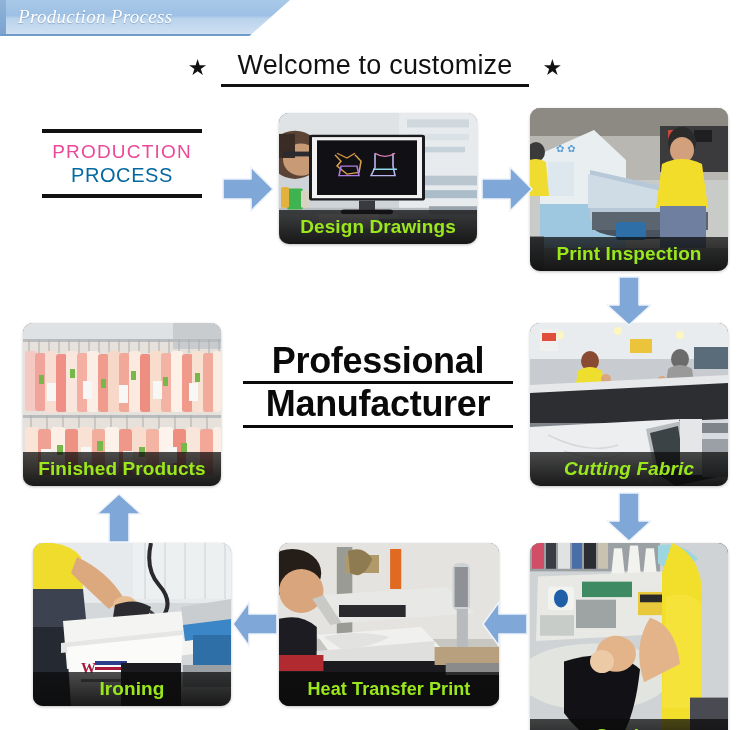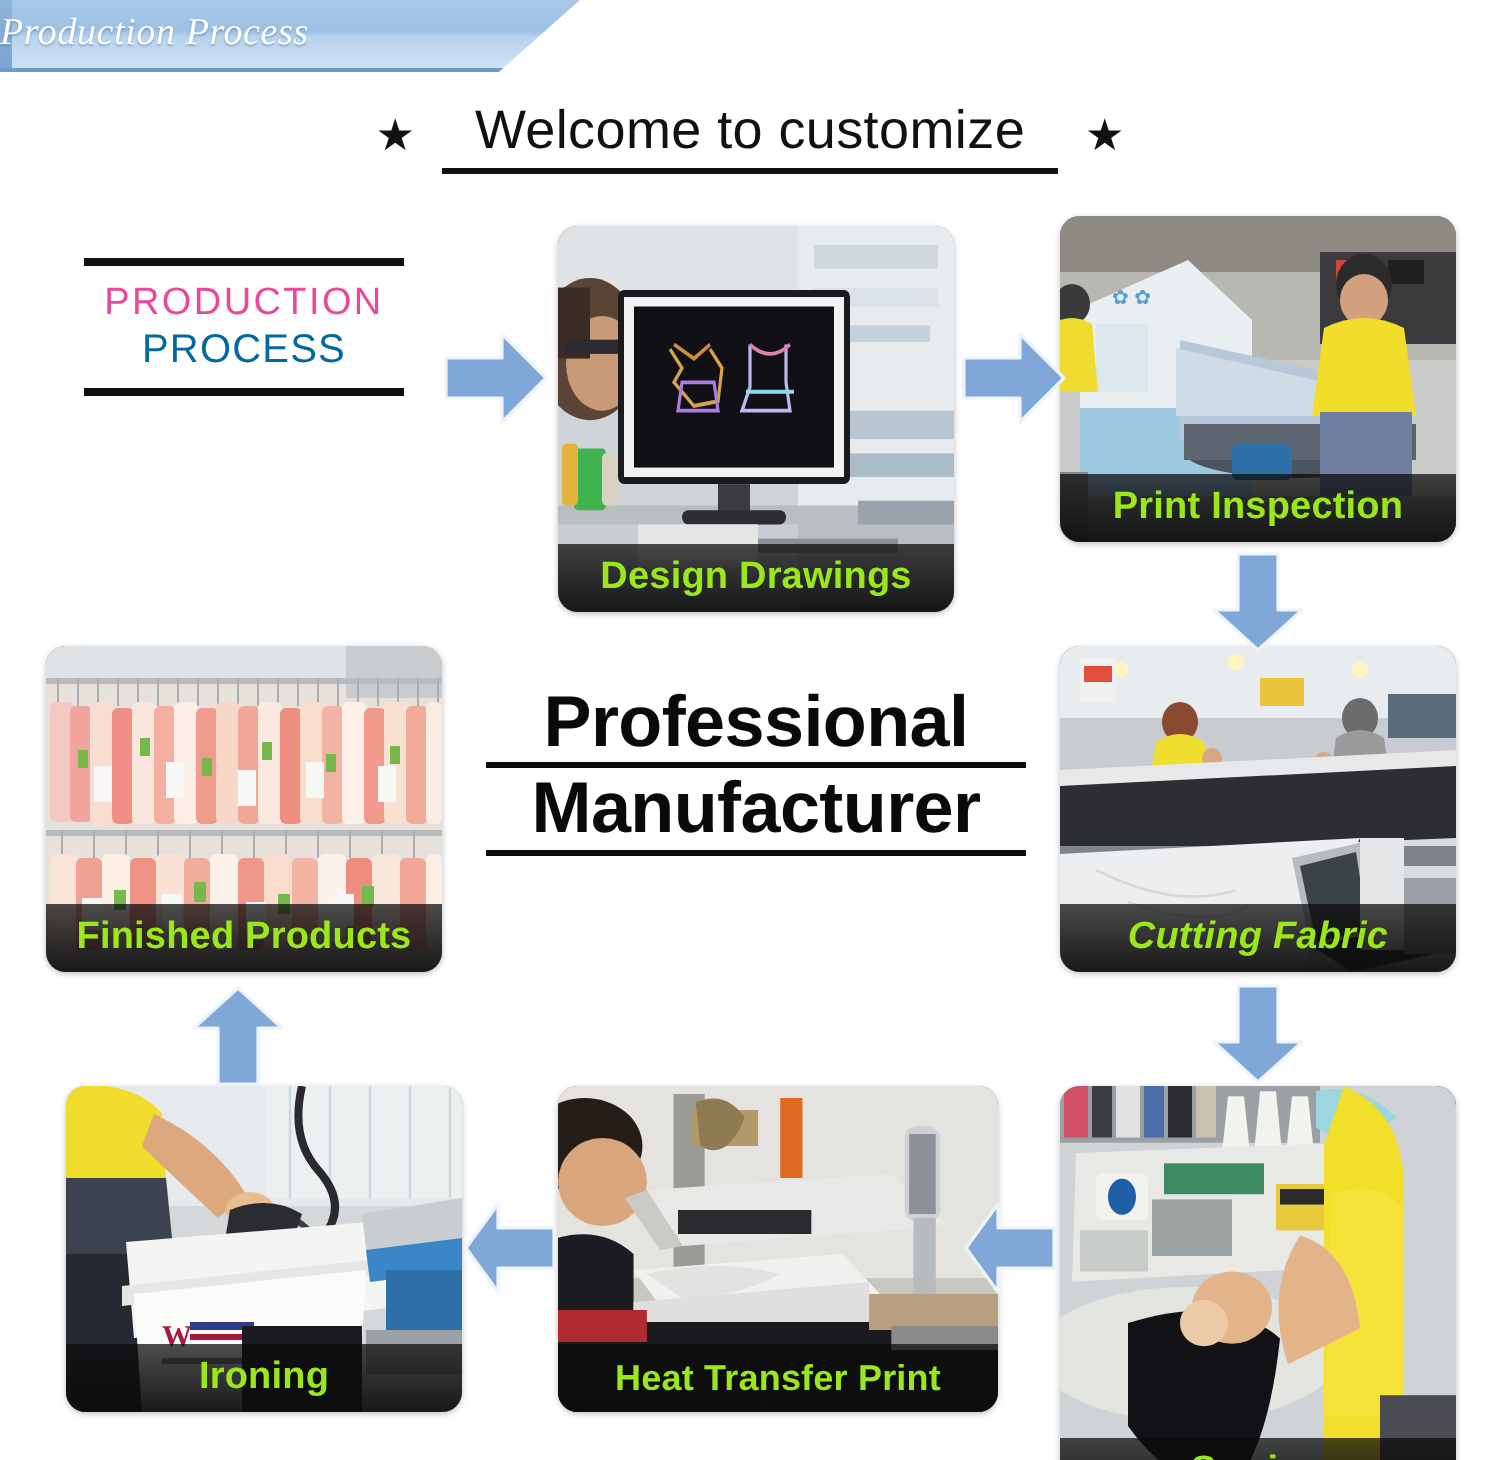--- a/index.html
+++ b/index.html
@@ -19,20 +19,21 @@
     -webkit-clip-path: polygon(0 0, 100% 0, 86% 100%, 0 100%);
     clip-path: polygon(0 0, 100% 0, 86% 100%, 0 100%);
     display: flex; align-items: center;
   }
   .banner-edge {
     position: absolute; left: 0; top: 0; width: 6px; height: 34px;
     background: linear-gradient(to bottom, #8fb4d9, #7ca4cf);
   }
   .banner-title {
     position: relative; z-index: 2;
+    margin-left: 18px;
     font-family: "Liberation Serif", serif;
     font-style: italic; font-size: 19px; color: #ffffff;
     letter-spacing: .3px;
     text-shadow: 0 1px 1px rgba(80,110,150,.45);
   }
 
   
   .welcome-row {
     position: absolute; left: 0; top: 46px; width: 750px; height: 44px;
     display: flex; align-items: center; justify-content: center; gap: 14px;
@@ -116,21 +117,21 @@
     <div class="l1">PRODUCTION</div>
     <div class="l2">PROCESS</div>
     <div class="rule"></div>
   </div>
 
   <div class="promanu">
     <div class="m1">Professional</div>
     <div class="m2">Manufacturer</div>
   </div>
 
-  <div class="card" style="left:279px; top:113px; width:198px; height:193px;">
+  <div class="card" style="left:279px; top:113px; width:198px; height:131px;">
     <div class="photo">
       <svg viewBox="0 0 198 163" preserveAspectRatio="none">
         <rect width="198" height="163" fill="#cfd4d8"></rect>
         <rect x="0" y="0" width="198" height="62" fill="#dfe3e6"></rect>
         <rect x="120" y="0" width="78" height="120" fill="#e8ebee"></rect>
         <rect x="128" y="8" width="62" height="10" fill="#cfd8dd"></rect>
         <rect x="128" y="26" width="62" height="8" fill="#dbe2e7"></rect>
         <rect x="128" y="42" width="58" height="7" fill="#c6d2d9"></rect>
         <rect x="120" y="78" width="78" height="12" fill="#b9c6cf"></rect>
         <rect x="120" y="96" width="78" height="10" fill="#aabdc8"></rect>

